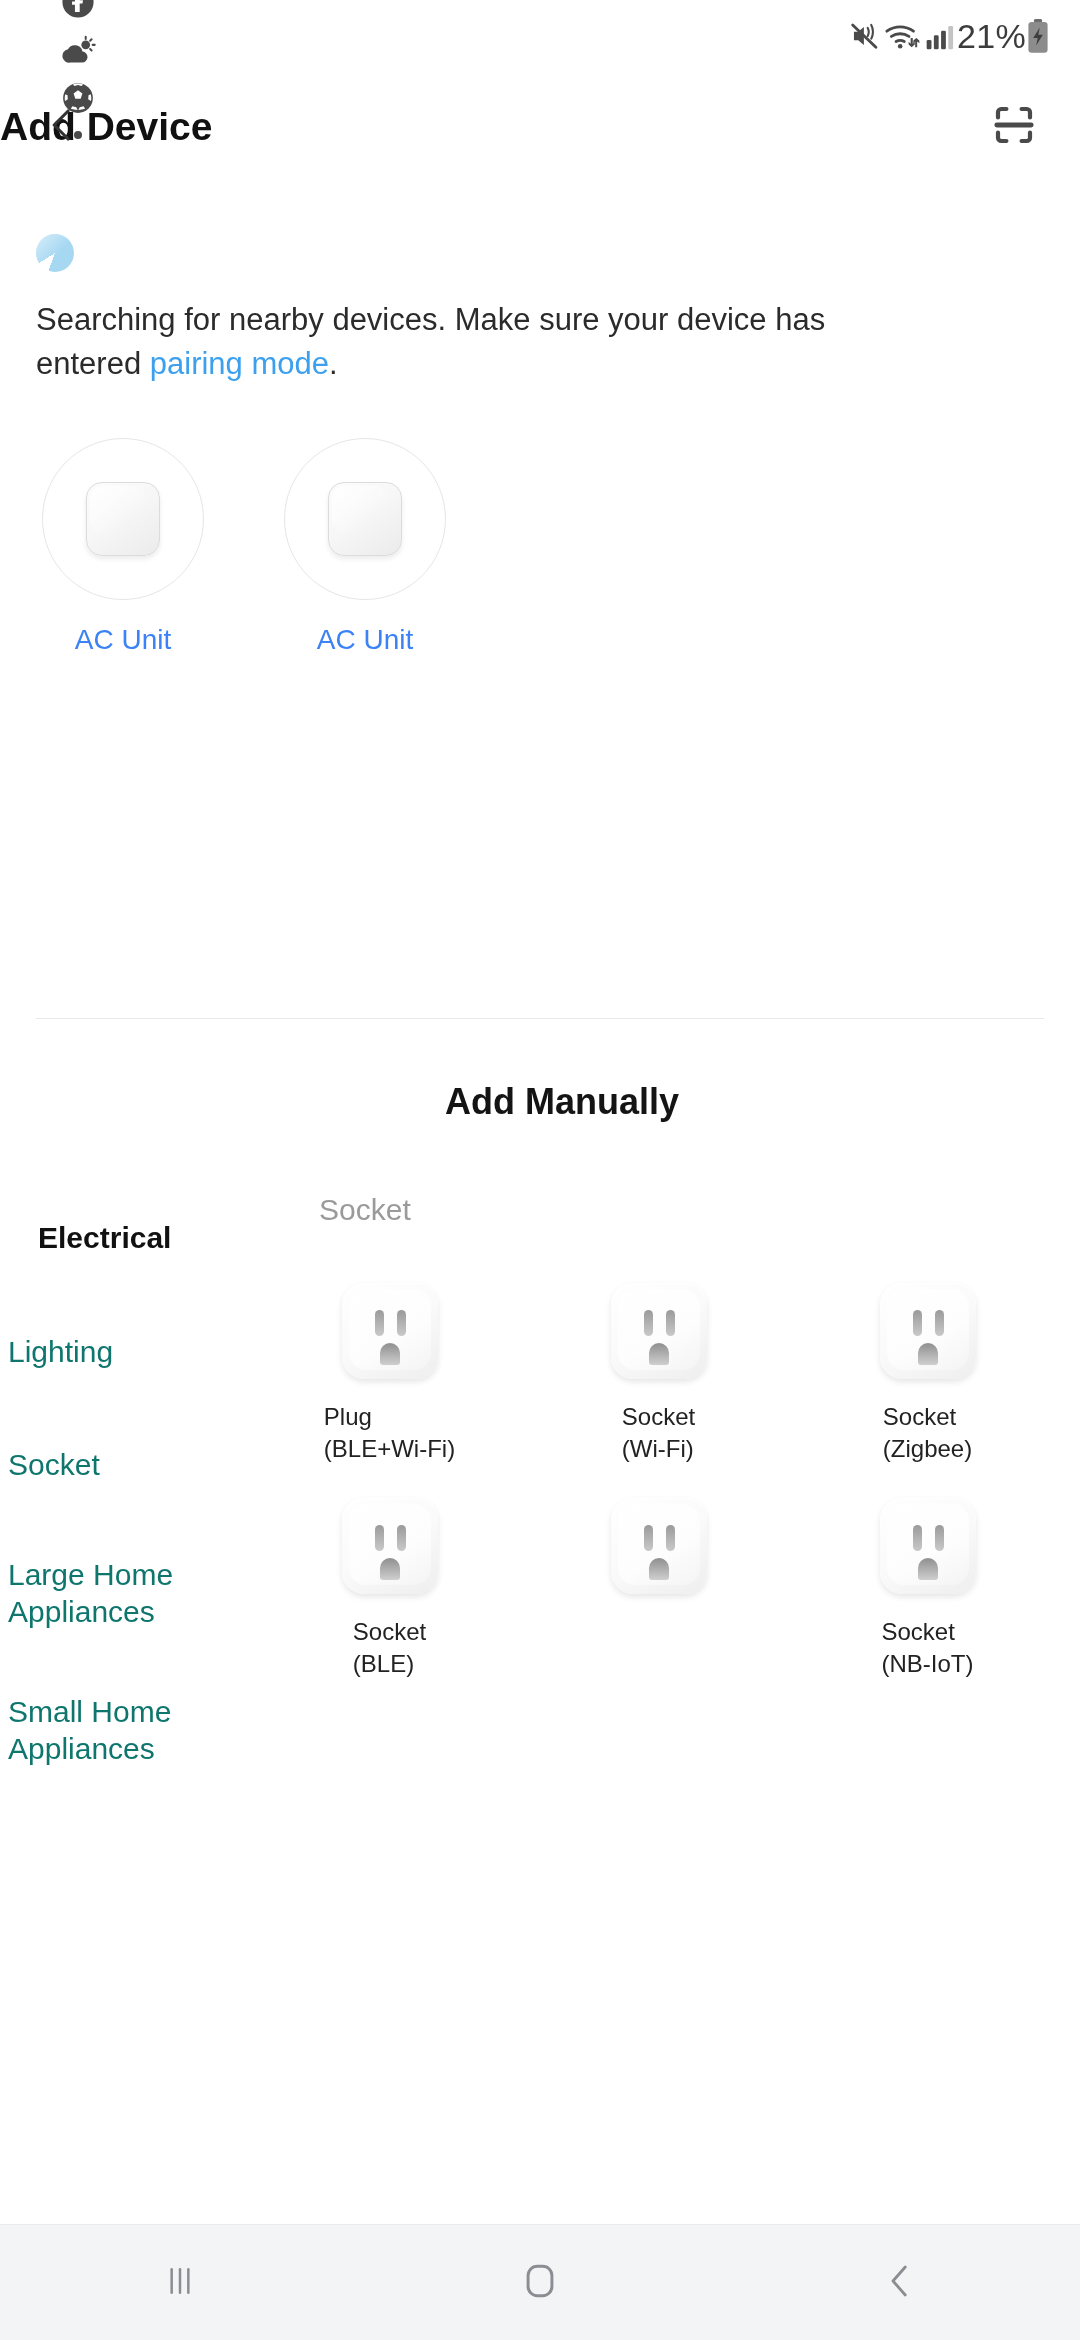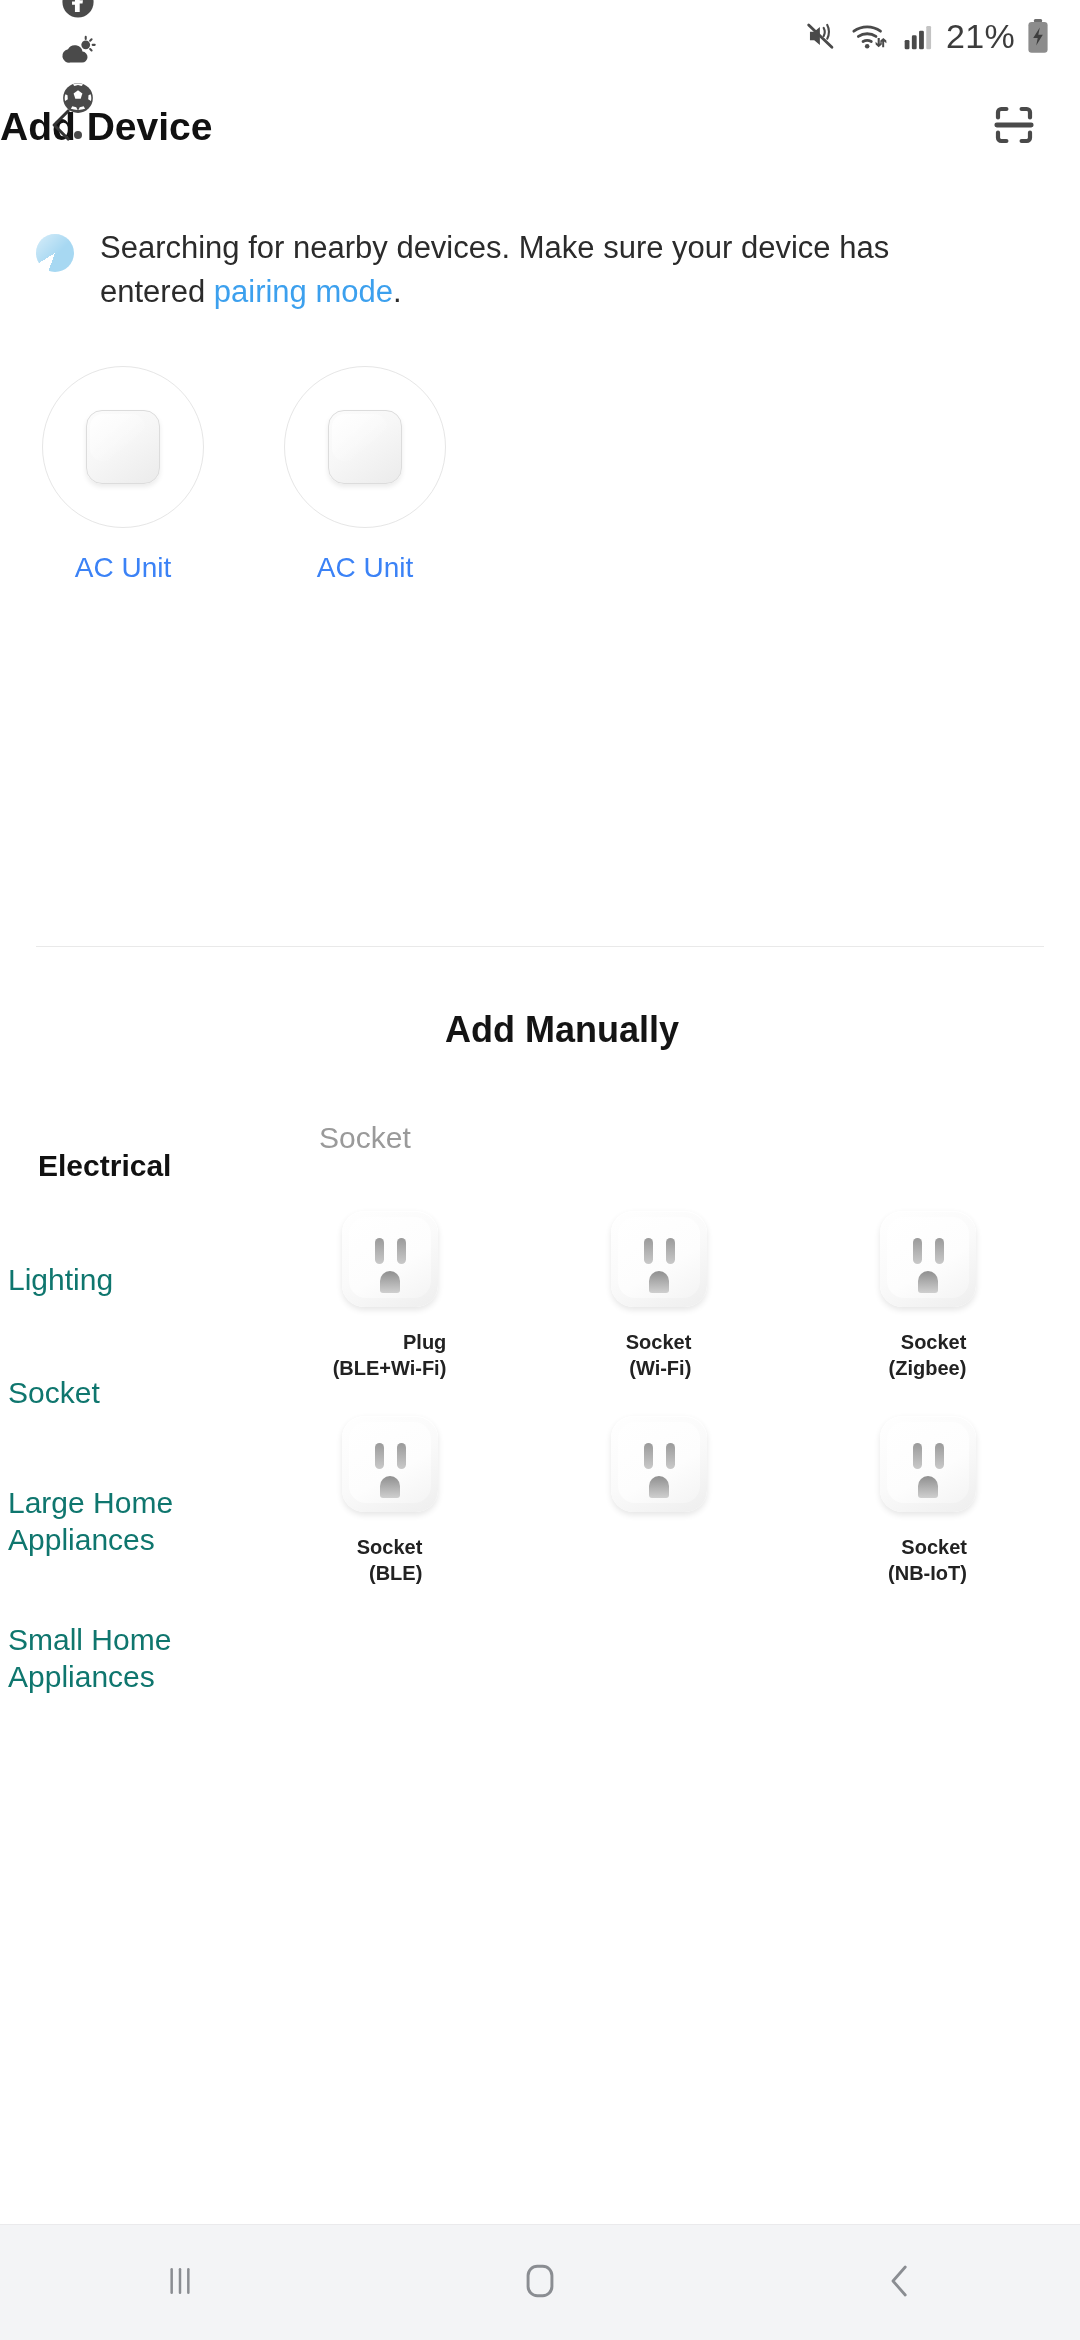--- a/index.html
+++ b/index.html
@@ -14,41 +14,42 @@
 
   
   .statusbar{
     height:72px; width:100%;
     display:flex; align-items:center; justify-content:space-between;
     padding:0 30px 0 44px;
     background:#ffffff;
   }
   .sb-left{ display:flex; align-items:center; gap:14px;flex-direction:column; }
   .sb-time{ font-size:34px; font-weight:400; color:#3c3c3c; letter-spacing:.5px; }
-  .sb-right{ display:flex; align-items:center; gap:11px; }
+  .sb-right{ display:flex; align-items:center; }
   .sb-batt-text{ font-size:34px; color:#3c3c3c; letter-spacing:.3px; }
   .ic{ display:inline-block; line-height:0; }
 
   
   .header{
     height:110px; width:100%;
     display:flex; align-items:center; justify-content:space-between;
     padding:0 34px 0 30px;
     background:#ffffff;
   }
   .hdr-title{
     position:absolute; left:0; right:0; text-align:left;
     font-size:39px; font-weight:bold; color:#111111; pointer-events:none;
   }
   .hdr-btn{ width:64px; height:64px; display:flex; align-items:center; justify-content:center; position:relative; z-index:2;}
 
   
   .notice{
     display:flex; align-items:flex-start; gap:26px;
     padding:44px 52px 0 36px;
+    flex-direction:column;
   }
   .spinner{
     width:38px; height:38px; border-radius:50%;
     flex:0 0 38px; margin-top:8px;
     background:
       conic-gradient(from 200deg, #ffffff 0deg 38deg, #a7d8f2 38deg 360deg);
     position:relative;
   }
   .spinner::after{
     content:""; position:absolute; inset:0; border-radius:50%;
@@ -132,21 +133,21 @@
   }
   .slot.l{ left:33px; }
   .slot.r{ left:55px; }
   .ground{
     position:absolute; width:20px; height:22px; z-index:2;
     left:38px; top:60px;
     border-radius:10px 10px 3px 3px;
     background:linear-gradient(180deg,#8f8f8f,#cfcfcf);
   }
   .tile-label{
-    margin-top:22px; font-size:20px; color:#222222; text-align:right; line-height:1.32;font-weight:bold;
+    margin-top:22px; font-size:24px; color:#222222; text-align:left; line-height:1.32;
   }
 
   
   .navbar{
     position:absolute; left:0; bottom:0; width:100%; height:116px;
     background:#f3f4f6;
     display:flex; align-items:center; justify-content:space-around;
     border-top:1px solid #eaeaec;
   }
   .nav-btn{ width:120px; height:116px; display:flex; align-items:center; justify-content:center; }

